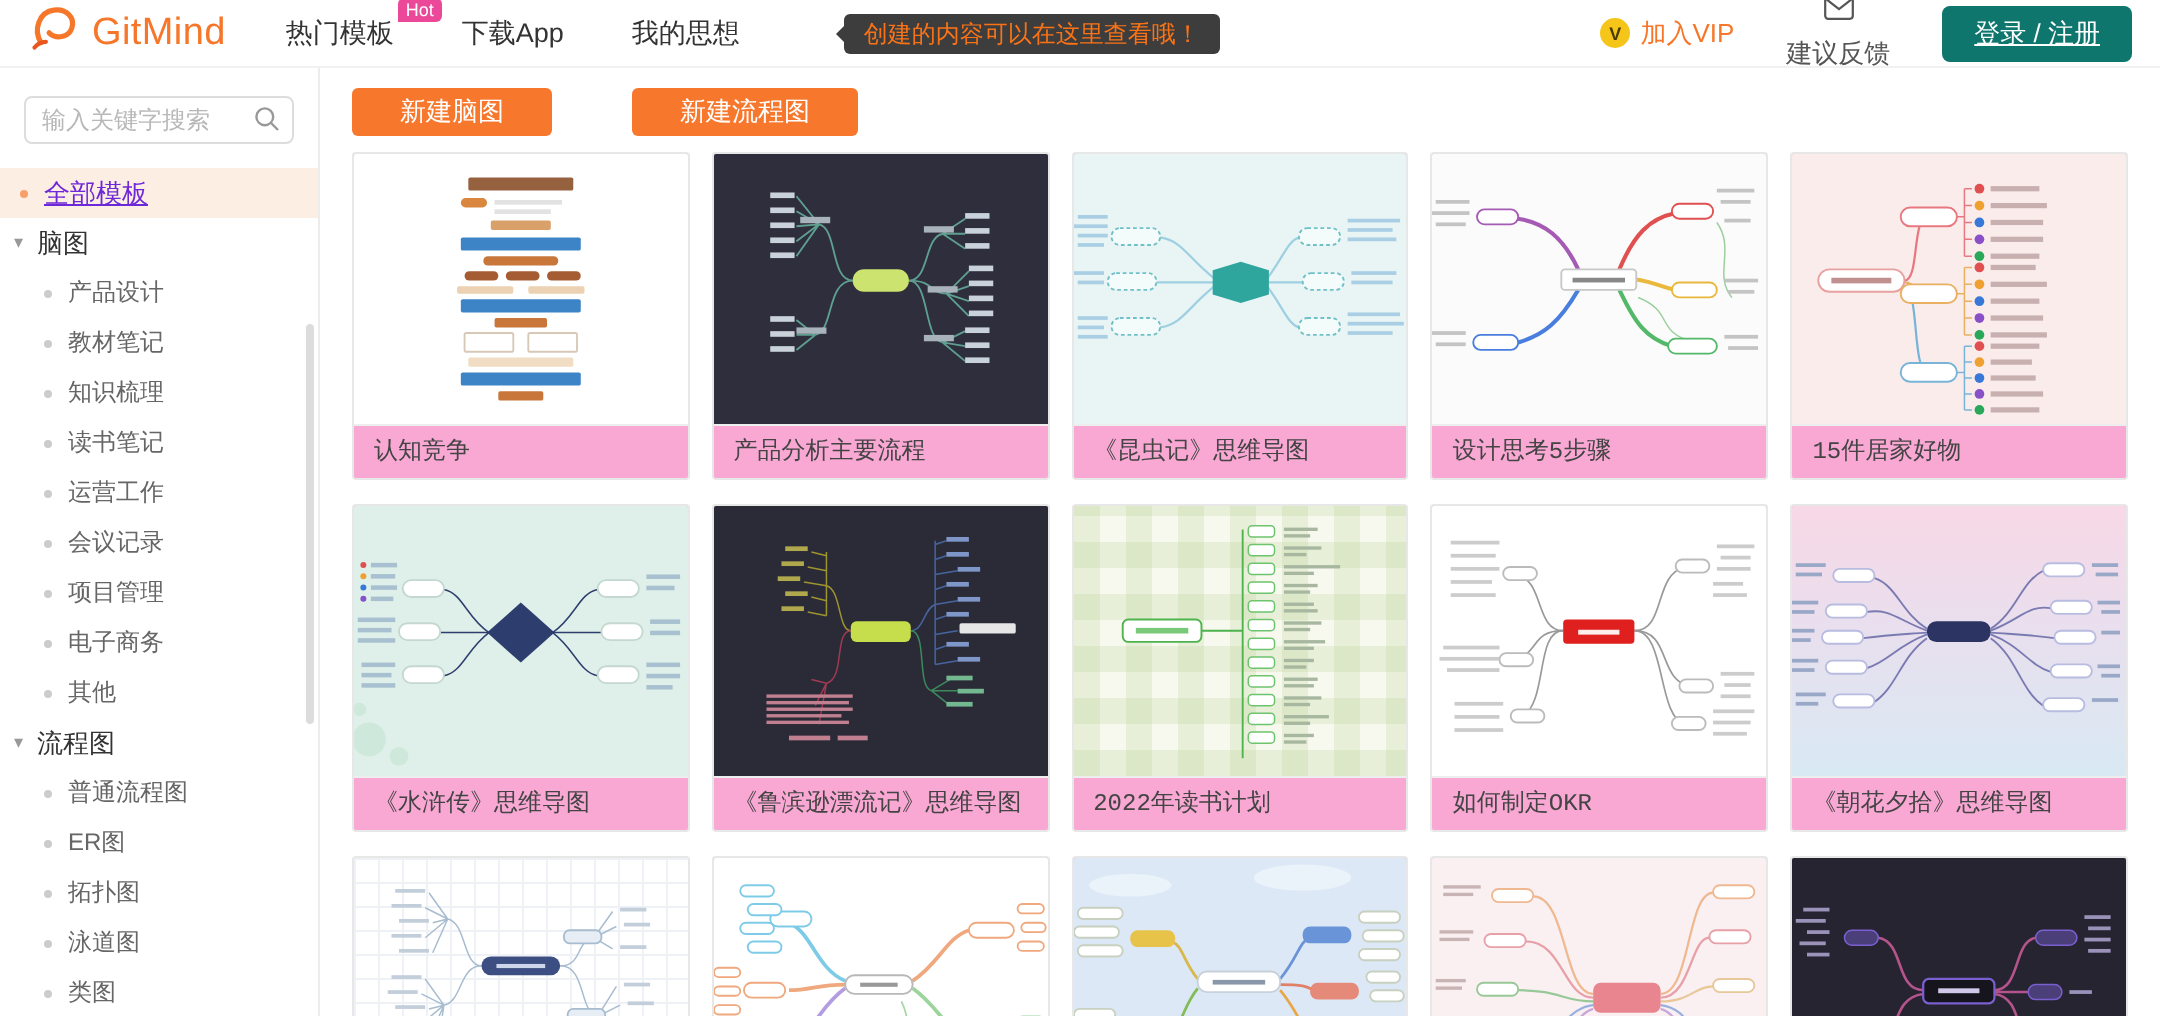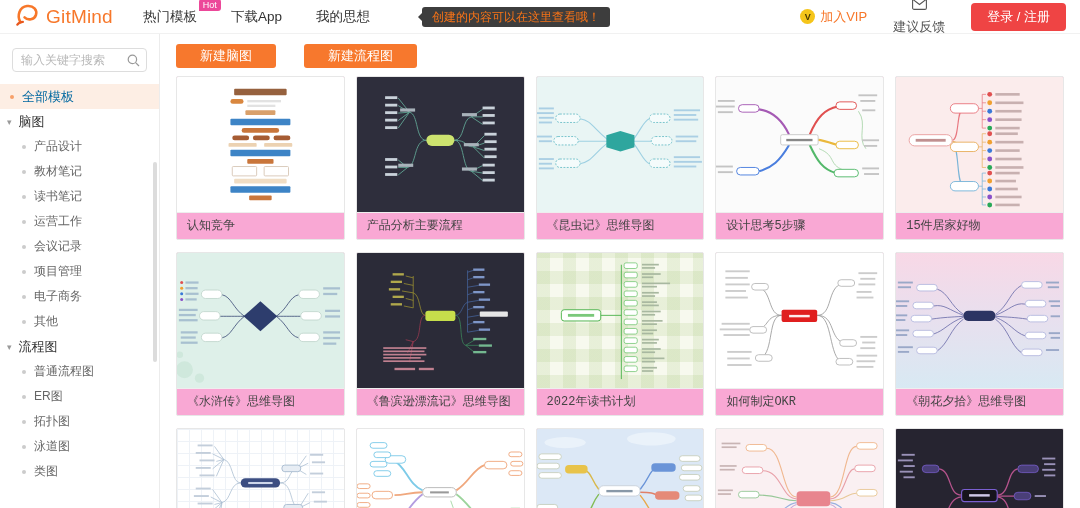--- a/index.html
+++ b/index.html
@@ -18,46 +18,46 @@
     font-size:9px; line-height:12px; padding:0 4px; border-radius:3px 3px 3px 0; }
   .tooltip { margin-left:18px; background:#3d3d3d; color:#f97316; font-size:12px;
     line-height:20px; padding:0 10px; border-radius:3px; position:relative; white-space:nowrap; }
   .tooltip::before { content:""; position:absolute; left:-8px; top:6px; border:4px solid transparent;
     border-right-color:#3d3d3d; }
   .header-right { margin-left:auto; display:flex; align-items:center; gap:26px; }
   .vip { display:flex; align-items:center; gap:5px; color:#f7772a; font-size:13px; cursor:pointer; }
   .vip-circle { width:15px; height:15px; border-radius:50%; background:#f5c51a; color:#4a3a00;
     font-size:9px; font-weight:bold; display:flex; align-items:center; justify-content:center; }
   .feedback { display:flex; align-items:center; gap:5px; color:#555; font-size:13px; cursor:pointer;flex-direction:column; }
-  .login-btn { background:#ef4444; color:#fff; font-size:13px; padding:5px 16px;
-    border:none; border-radius:4px; cursor:pointer; }
+  .login-btn { background:#0f766e; color:#fff; font-size:13px; padding:5px 16px;
+    border:none; border-radius:4px; cursor:pointer;text-decoration:underline; }
 
   
   .page-body { flex:1; display:flex; overflow:hidden; }
   .sidebar { width:160px; flex:0 0 160px; border-right:1px solid #ececec; position:relative; }
   .search-wrap { margin:14px 12px 12px 12px; position:relative; }
   .search-input { width:100%; height:24px; border:1px solid #ddd; border-radius:4px;
     font-size:12px; padding:0 24px 0 8px; color:#333; outline:none; }
   .search-input::placeholder { color:#b8b8b8; }
   .search-icon { position:absolute; right:7px; top:5px; }
   .side-list { margin-top:2px; }
   .side-item { height:25px; display:flex; align-items:center; font-size:12px; color:#555; cursor:pointer; }
   .side-item .dot { width:4px; height:4px; border-radius:50%; background:#ccc;
     margin:0 8px 0 10px; flex:0 0 4px; }
   .side-item.root { font-size:13px; }
-  .side-item.root.selected { background:#fdeee4; color:#0369a1; }
+  .side-item.root.selected { background:#fdeee4; color:#6d28d9;text-decoration:underline; }
   .side-item.root.selected .dot { background:#f7a06a; }
   .side-item.group { color:#333; font-size:13px; }
   .side-item.group .tri { margin:0 7px 0 7px; color:#999; font-size:9px; }
   .side-item.sub { padding-left:12px; color:#666; }
   .side-scrollbar { position:absolute; right:2px; top:128px; width:4px; height:200px;
     background:#dcdcdc; border-radius:2px; }
 
   .main { flex:1; overflow:hidden; padding:10px 16px 0 16px; background:#fff; }
-  .toolbar { display:flex; gap:28px; }
+  .toolbar { display:flex; gap:40px; }
   .new-btn { background:#f7782d; color:#fff; font-size:13px; border:none; border-radius:3px;
     height:24px; padding:0 24px; cursor:pointer; }
   .grid { display:grid; grid-template-columns:repeat(5,1fr); column-gap:11px; row-gap:12px; margin-top:8px; }
   .card { border:1px solid #e7e7e7; border-radius:2px; background:#f9a8d4; overflow:hidden; cursor:pointer;font-family:Liberation Mono, monospace; }
   .thumb { height:135px; overflow:hidden; background:#fff; }
   .thumb svg { display:block; width:100%; height:135px; }
   .card-title { height:27px; line-height:26px; padding:0 10px; font-size:12px; color:#444;
     border-top:1px solid #eee; white-space:nowrap; overflow:hidden; }
 
   
@@ -145,20 +145,24 @@
         <div class="side-item sub">
             <span class="dot"></span>
             <span>产品设计</span>
           </div>
         <div class="side-item sub">
             <span class="dot"></span>
             <span>教材笔记</span>
           </div>
         <div class="side-item sub">
             <span class="dot"></span>
+            <span>知识梳理</span>
+          </div>
+        <div class="side-item sub">
+            <span class="dot"></span>
             <span>读书笔记</span>
           </div>
         <div class="side-item sub">
             <span class="dot"></span>
             <span>运营工作</span>
           </div>
         <div class="side-item sub">
             <span class="dot"></span>
             <span>会议记录</span>
           </div>

